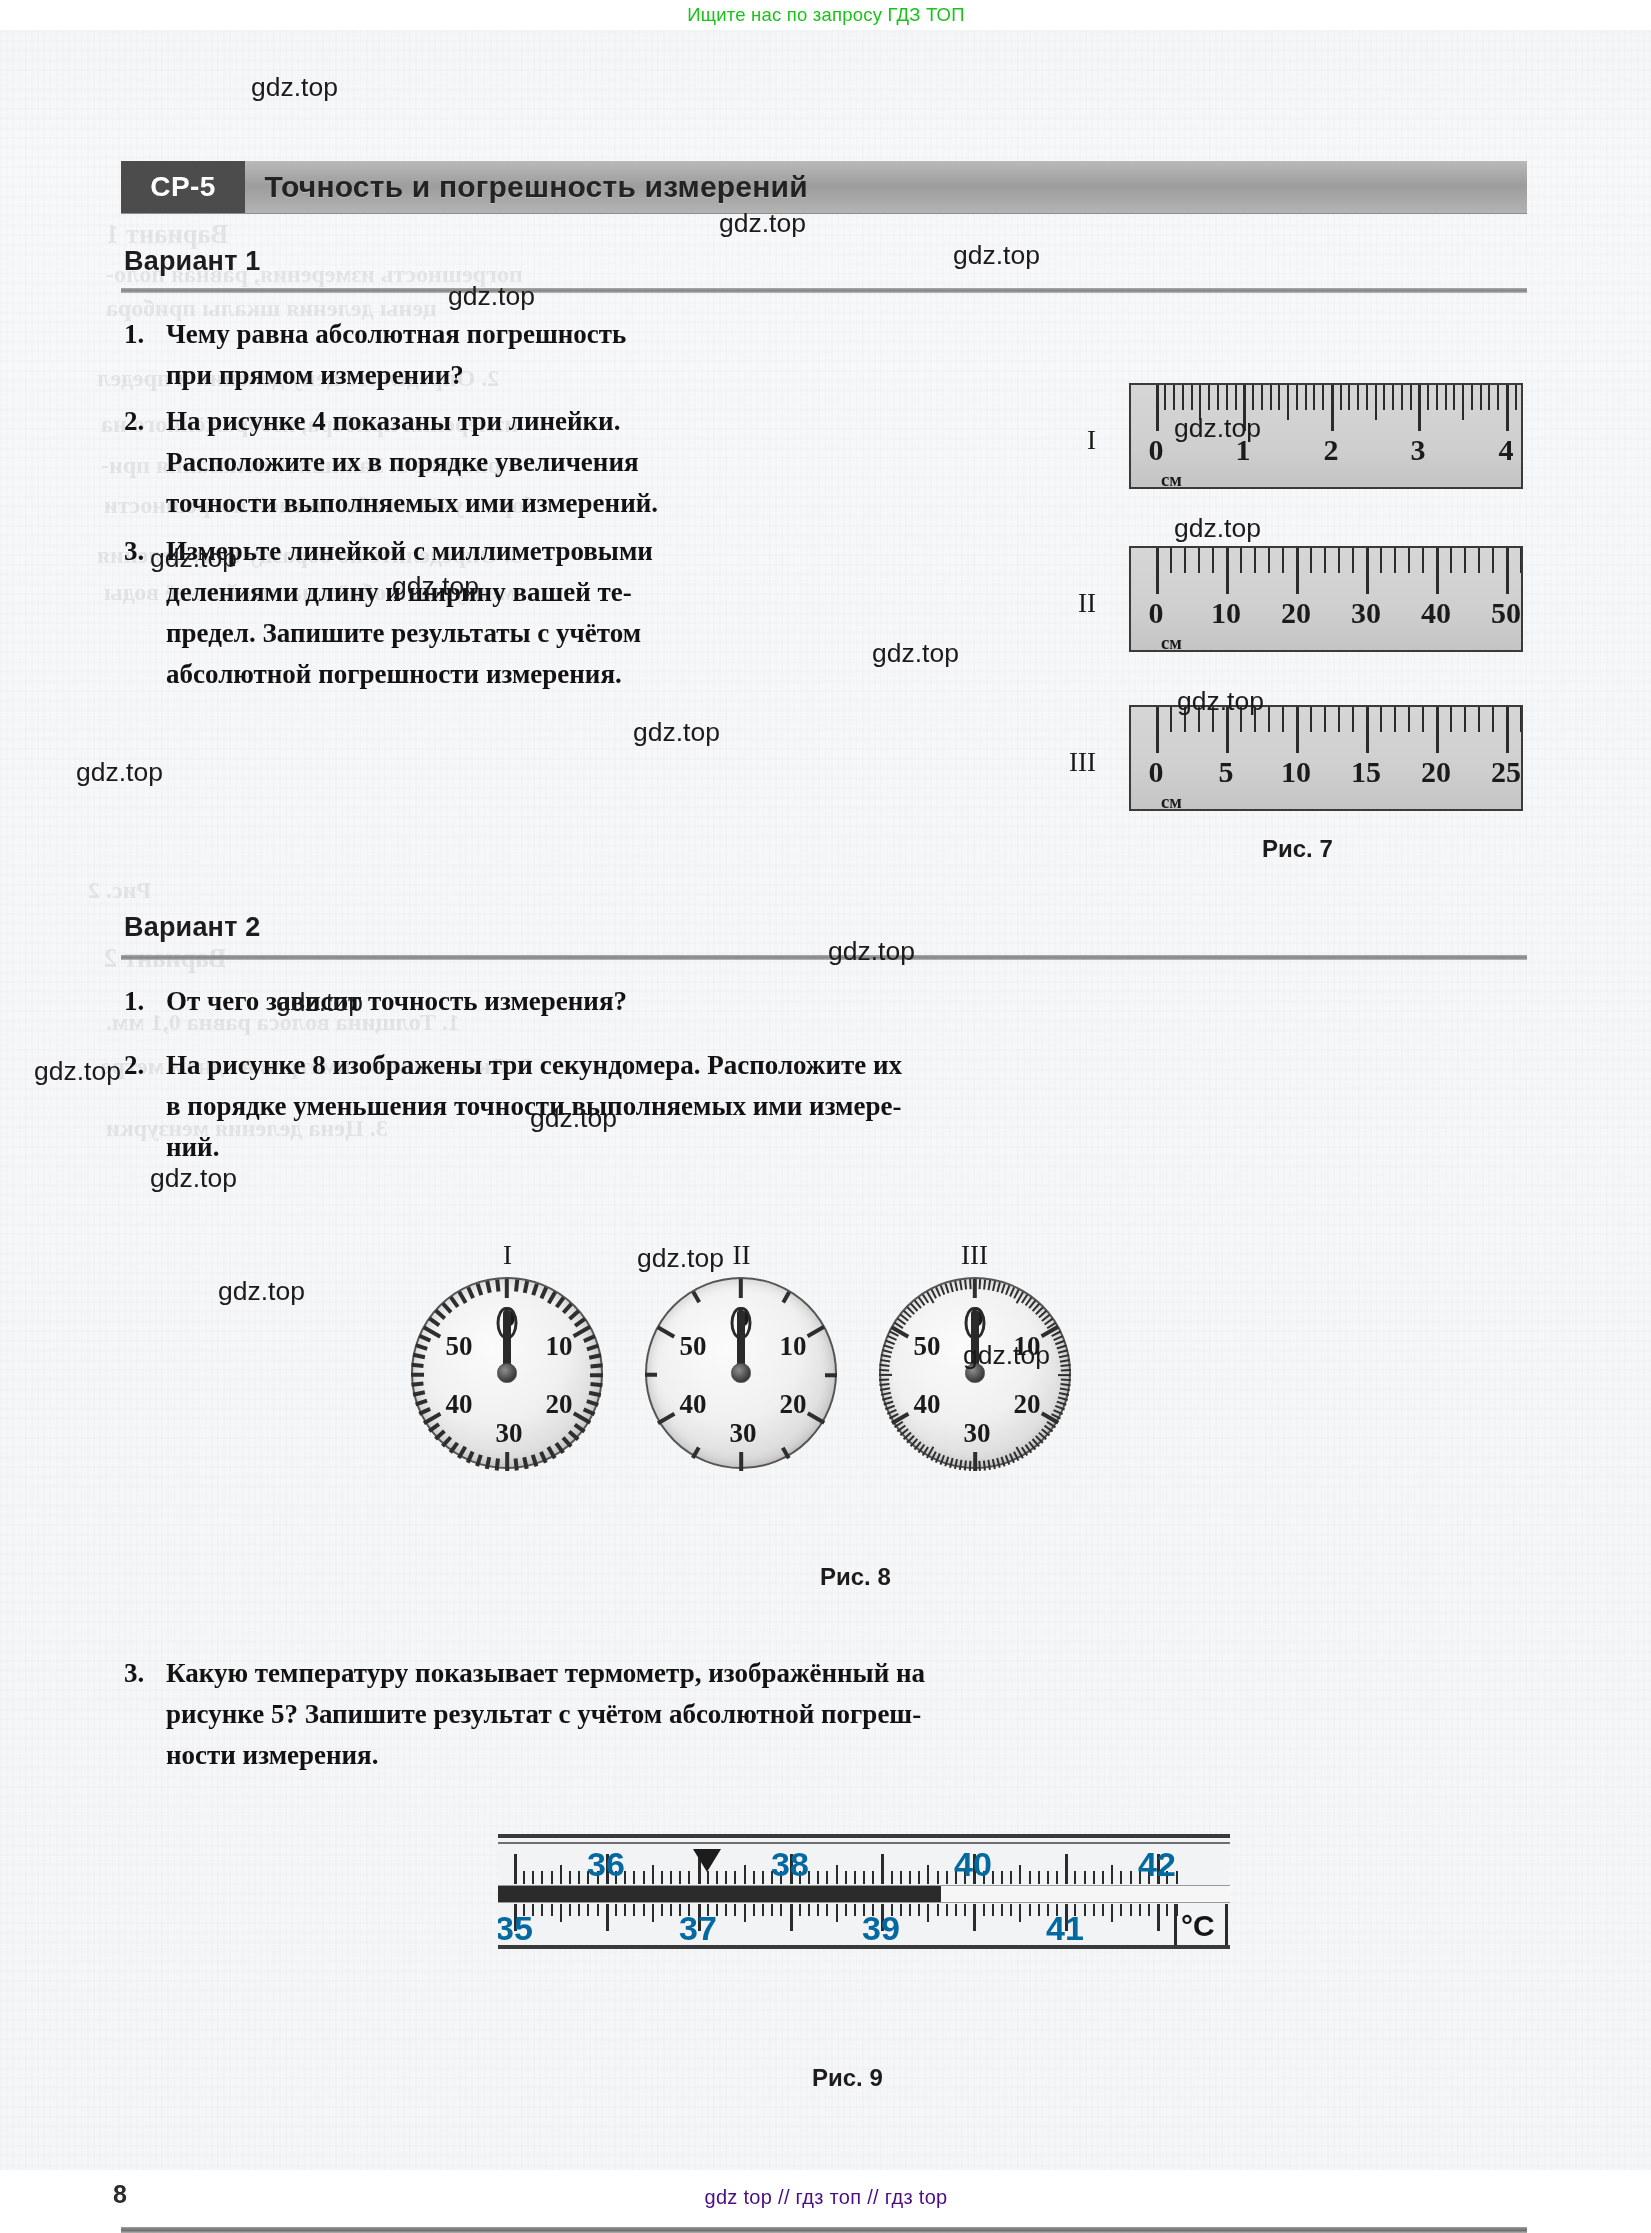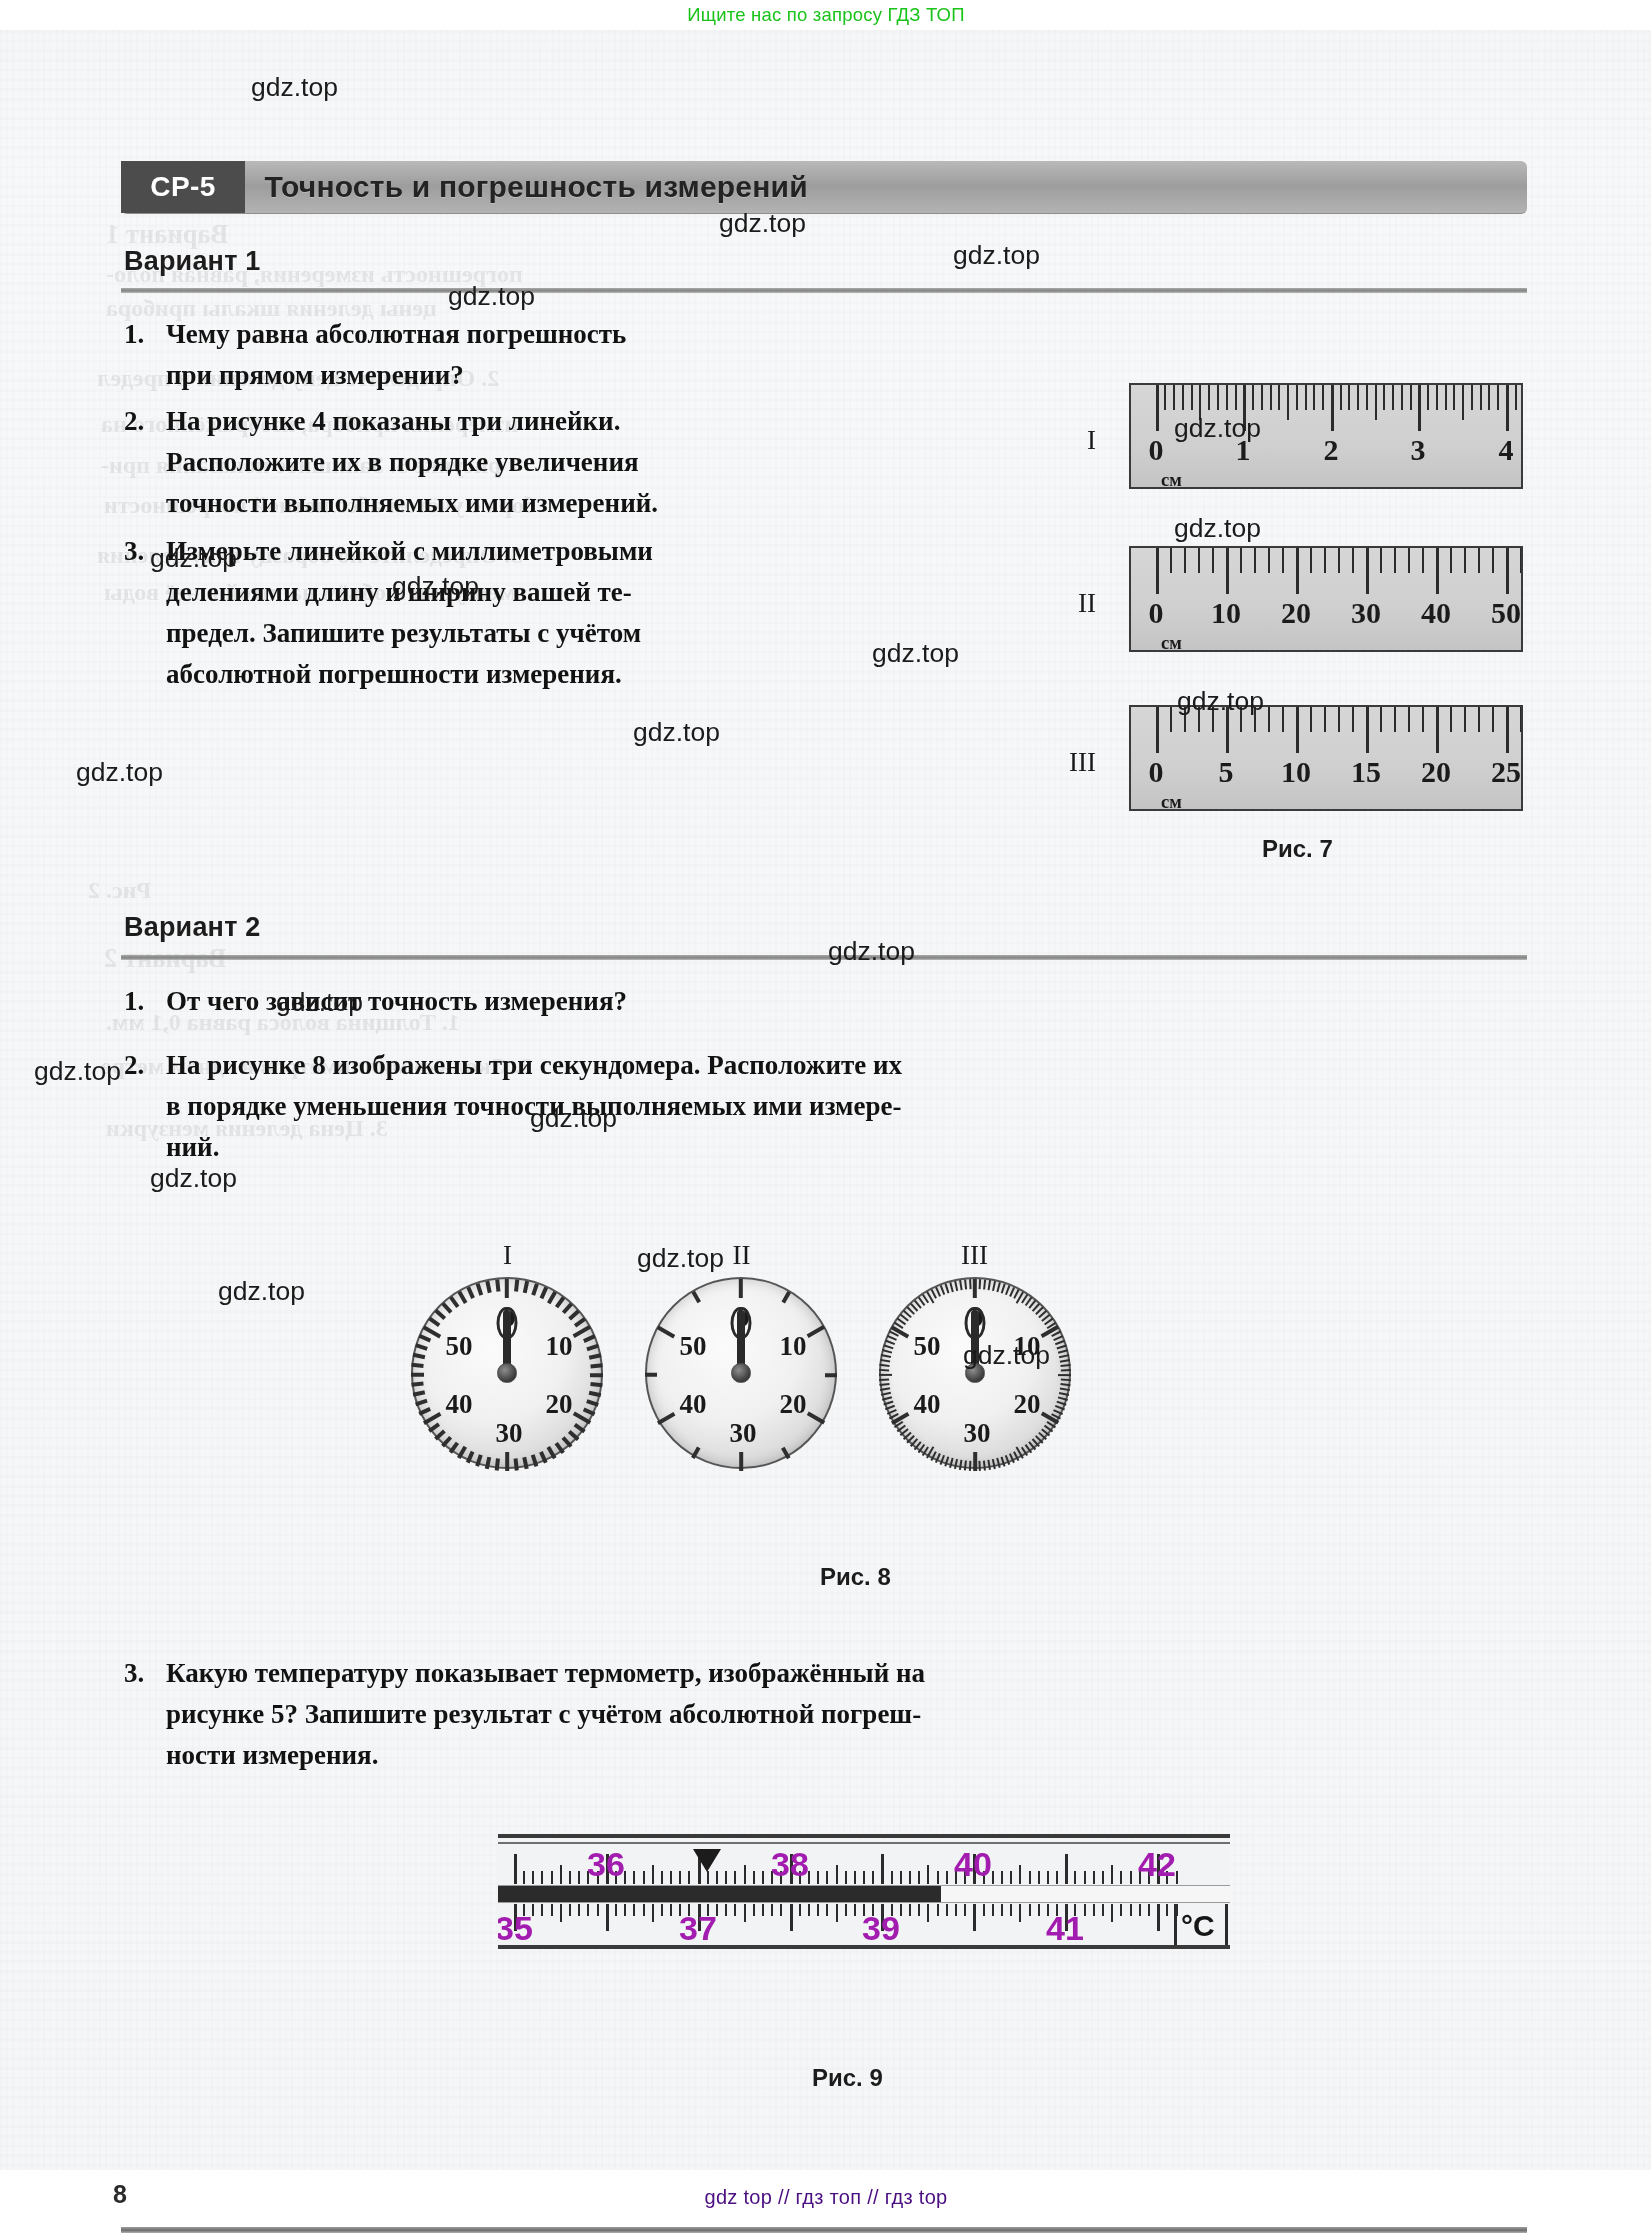--- a/index.html
+++ b/index.html
@@ -61,21 +61,20 @@
   
   .content { position: absolute; top: 30px; left: 0; width: 1652px; height: 2140px; }
 
   
   .title-band {
     position: absolute; left: 121px; top: 131px;
     width: 1406px; height: 53px;
     display: flex; align-items: stretch;
     background: linear-gradient(180deg,#b9b9b9,#9d9d9d 48%, #b3b3b3);
     border-bottom: 1.8px solid #8e8e8e;
-    border-radius: 6px;
   }
   .title-tag {
     width: 124px;
     background: #4c4c4c;
     color: #fff;
     display: flex; align-items: center; justify-content: center;
     font-family: "Liberation Sans", sans-serif;
     font-weight: 700; font-size: 28px; letter-spacing: 0.4px;
   }
   .title-text {
@@ -209,21 +208,21 @@
   .thermo .bore {
     position: absolute; left: 0; width: 100%;
     background: #f6f6f6;
     border-top: 0.9px solid #9a9a9a; border-bottom: 0.9px solid #9a9a9a;
   }
   .thermo .mercury { position: absolute; left: 0; height: 100%; background: #2b2b2b; }
   .thermo .t { position: absolute; width: 1.8px; background: #2b2b2b; }
   .thermo .lbl {
     position: absolute;
     font-family: "Liberation Sans", sans-serif;
-    font-weight: 700; font-size: 34px; color: #a21caf;
+    font-weight: 700; font-size: 34px; color: #0369a1;
     transform: translateX(-50%);
     text-align: center;
   }
   .thermo .marker {
     position: absolute;
     width: 0; height: 0;
     border-left: 14px solid transparent;
     border-right: 14px solid transparent;
     border-top: 23px solid #1c1c1c;
     transform: translateX(-50%);

